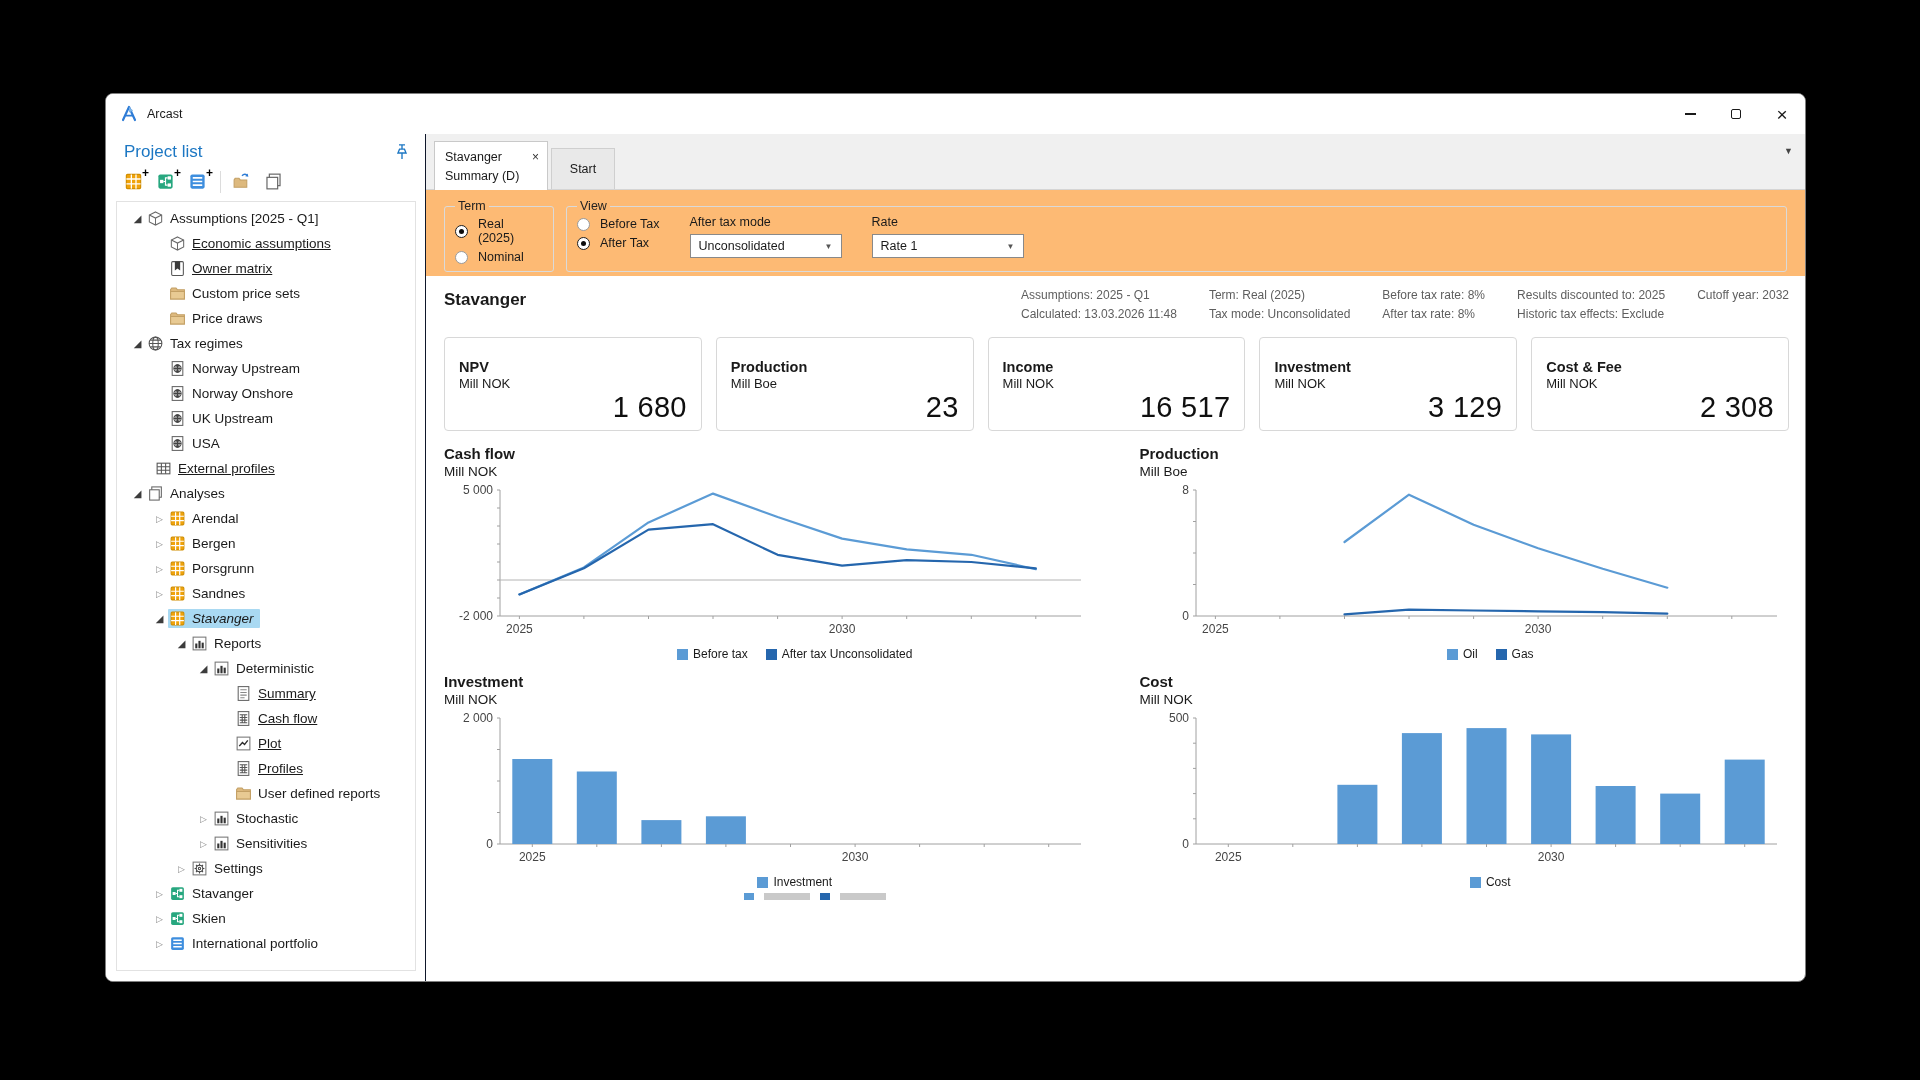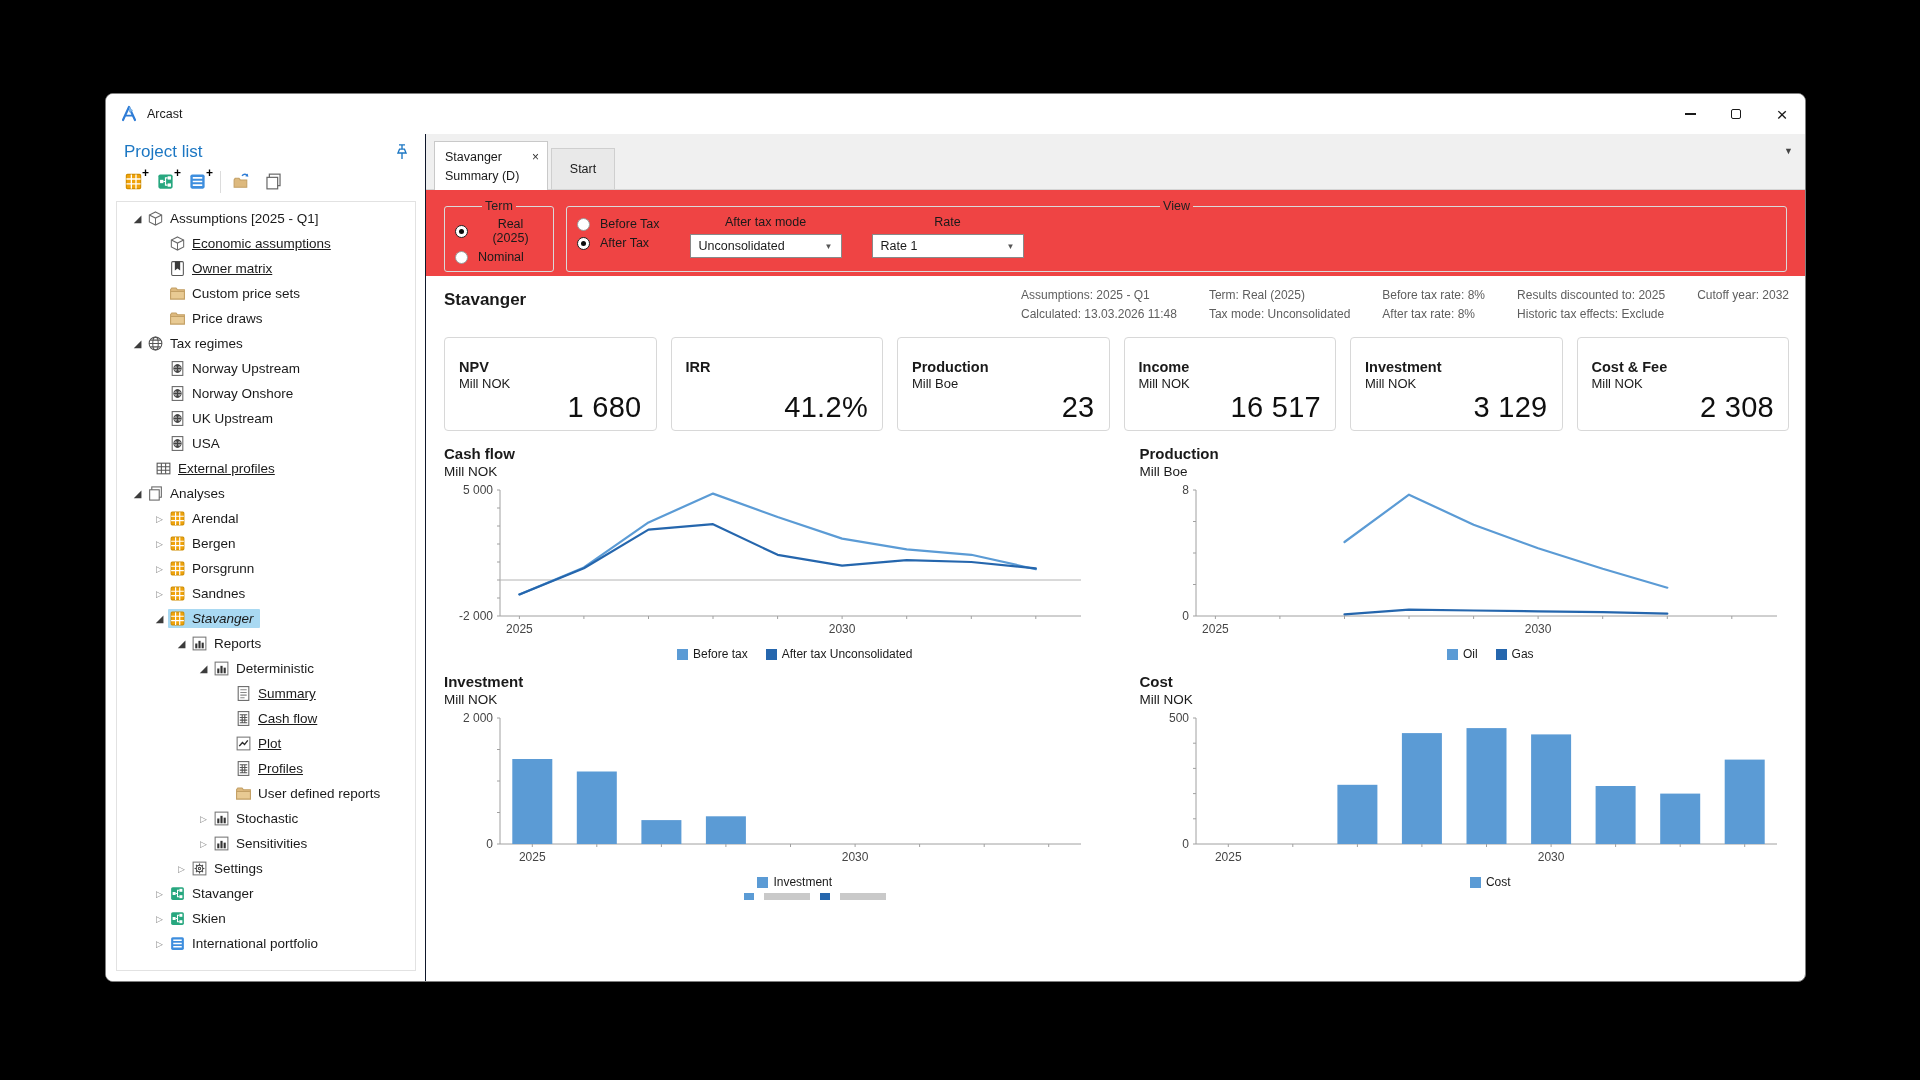--- a/index.html
+++ b/index.html
@@ -46,21 +46,21 @@
   .tlabel.ital { font-style:italic; }
   
   .main { flex:1; display:flex; flex-direction:column; min-width:0; }
   .tabstrip { height:56px; flex:0 0 auto; background:#F0F0F0; border-bottom:1px solid #D5D5D5; display:flex; align-items:flex-end; padding-left:8px; position:relative; }
   .tab.active { width:114px; height:49px; background:#fff; border:1px solid #C9C9C9; border-bottom:none; margin-bottom:-1px; z-index:2; padding:6px 8px 6px 10px; font-size:12.5px; line-height:1.5; }
   .tab.active .l1 { display:flex; align-items:center; }
   .tabclose { margin-left:auto; font-size:12px; color:#333; padding-left:4px; }
   .tab.start { width:64px; height:41px; background:#E9E9E9; border:1px solid #CFCFCF; border-bottom:none; margin-left:3px; display:flex; align-items:center; justify-content:center; font-size:12.5px; }
   .tab-overflow { position:absolute; right:12px; top:12px; font-size:9px; color:#444; }
   
-  .ctrlrow { display:flex; gap:12px; padding:9px 18px 4px 18px; background:#ef4444; flex:0 0 auto;text-align:center; }
+  .ctrlrow { display:flex; gap:12px; padding:9px 18px 4px 18px; background:#fdba74; flex:0 0 auto; }
   fieldset { border:1px solid #DADADA; border-radius:3px; margin:0; padding:2px 10px 7px 10px; }
   fieldset legend { font-size:12.5px; color:#222; padding:0 3px; }
   .fs-term { width:110px; flex:0 0 auto; }
   .fs-view { flex:1; display:flex; gap:30px; align-items:flex-start; }
   .radios { display:flex; flex-direction:column; gap:5px; padding-top:2px; }
   .radio-row { display:flex; align-items:center; gap:10px; font-size:12.5px; }
   .rdot { width:13px; height:13px; flex:0 0 13px; border:1px solid #9a9a9a; border-radius:50%; background:#fff; position:relative; }
   .rdot.on { border-color:#1f1f1f; }
   .rdot.on::after { content:''; position:absolute; inset:3px; background:#0d0d0d; border-radius:50%; }
   .combo-block { display:flex; flex-direction:column; }
@@ -623,25 +623,20 @@
               <div class="icol">
                 <div>Cutoff year: 2032</div>
               </div>
             </div>
         </div>
         <div class="kpirow">
             <div class="kpi">
               <div class="kpi-t">NPV</div>
               <div class="kpi-u">Mill NOK</div>
               <div class="kpi-v">1 680</div>
-            </div>
-            <div class="kpi">
-              <div class="kpi-t">IRR</div>
-              <div class="kpi-u"></div>
-              <div class="kpi-v">41.2%</div>
             </div>
             <div class="kpi">
               <div class="kpi-t">Production</div>
               <div class="kpi-u">Mill Boe</div>
               <div class="kpi-v">23</div>
             </div>
             <div class="kpi">
               <div class="kpi-t">Income</div>
               <div class="kpi-u">Mill NOK</div>
               <div class="kpi-v">16 517</div>

